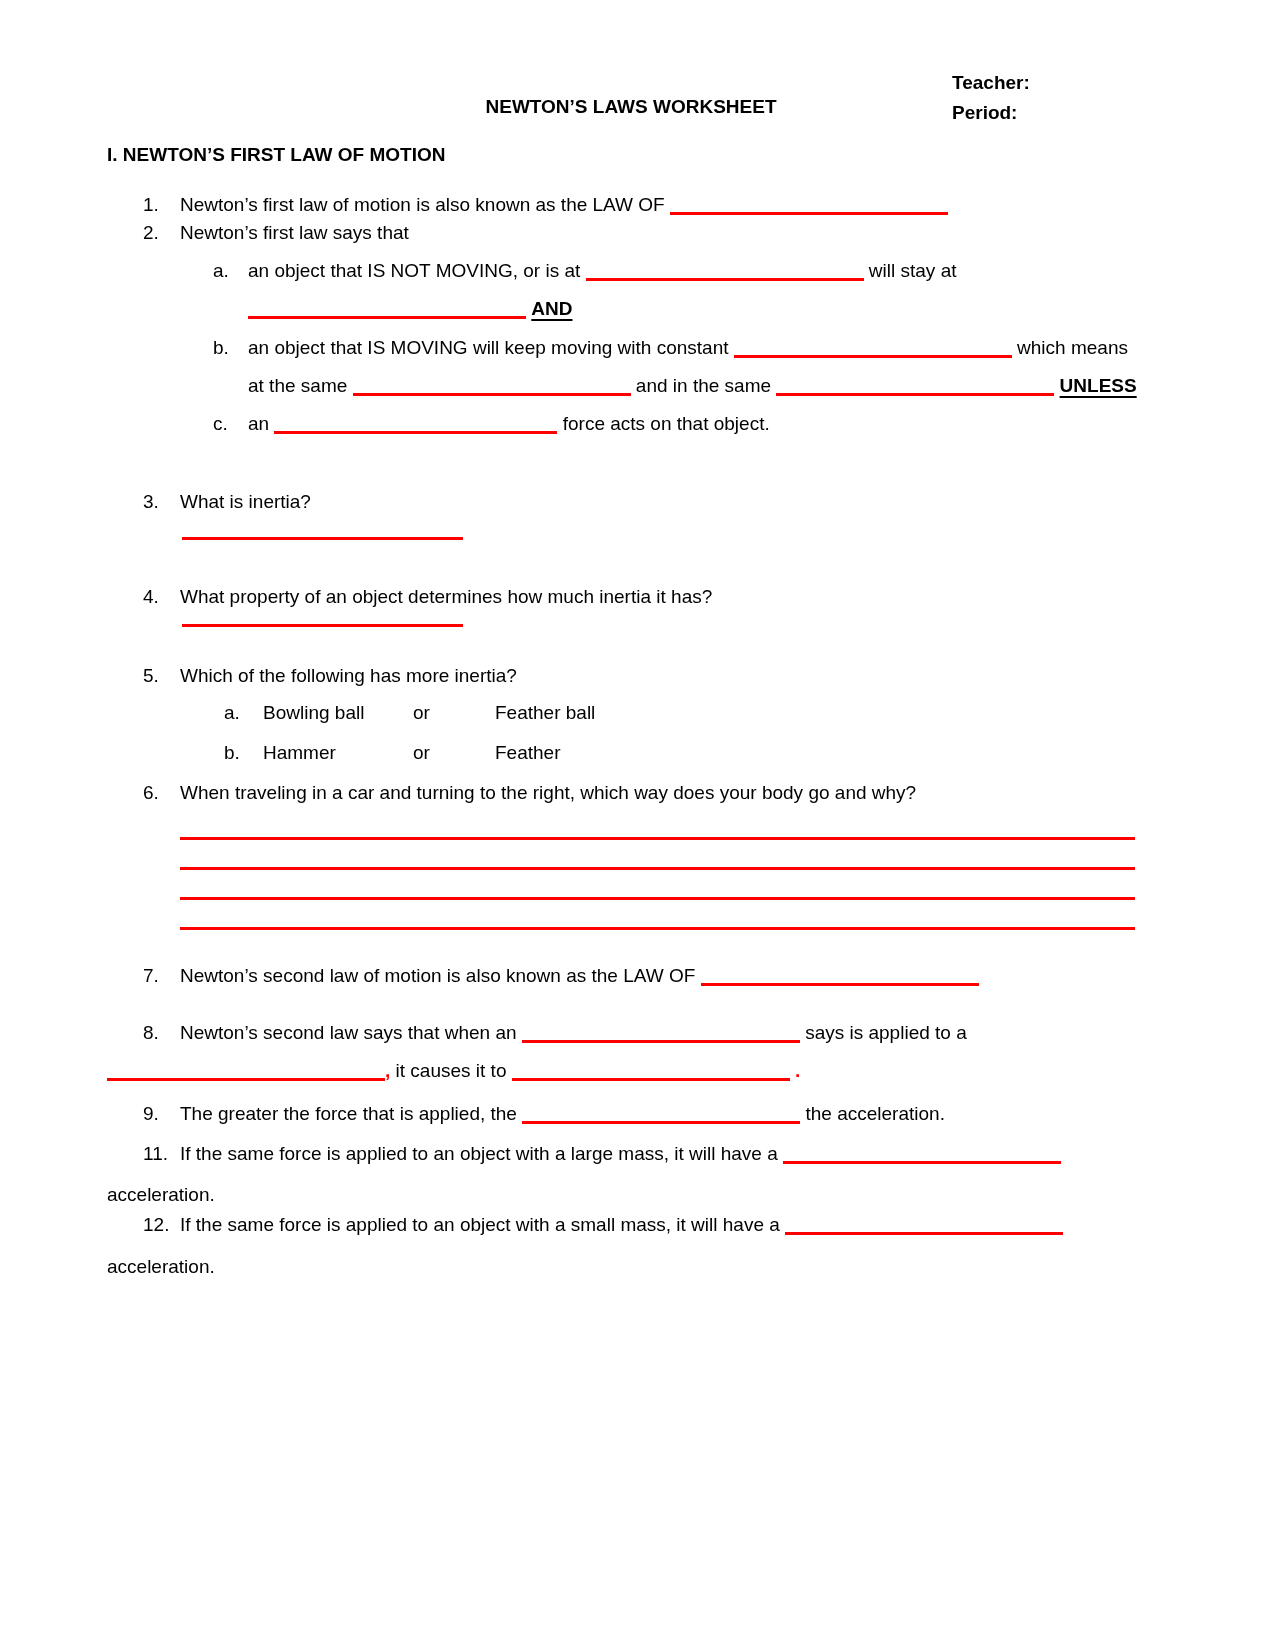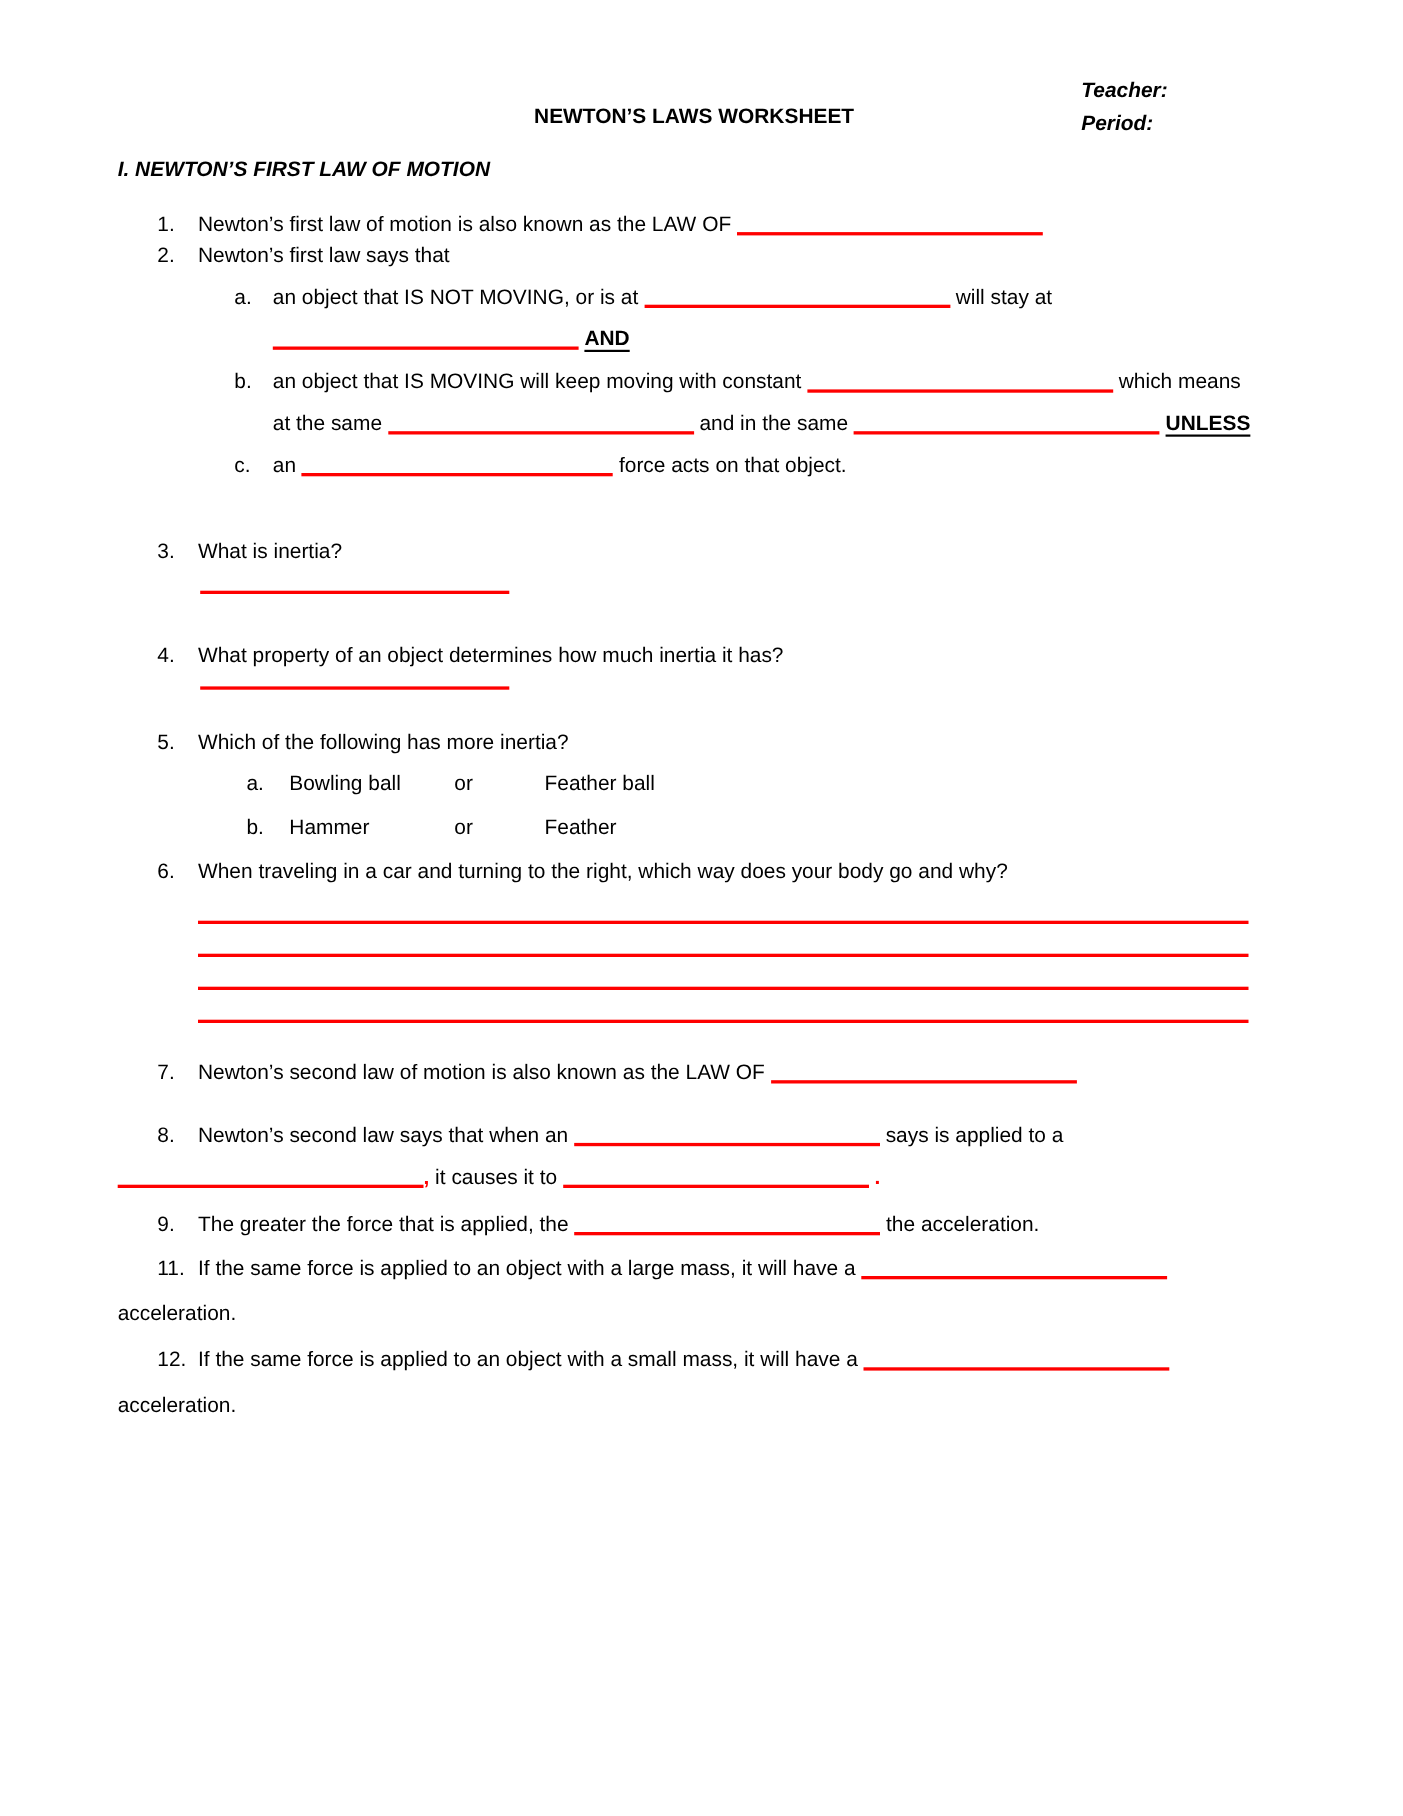--- a/index.html
+++ b/index.html
@@ -5,25 +5,25 @@
   * { box-sizing: border-box; }
   html, body { margin: 0; padding: 0; }
   body {
     width: 1275px; height: 1651px; background: #ffffff;
     font-family: "Liberation Sans", sans-serif;
     font-size: 19px; color: var(--text, #000000);
   }
   .page { width: 1275px; height: 1651px; padding: 68px 120px 40px 107px; overflow: hidden; }
 
   .hdr { position: relative; font-weight: 700; line-height: 30px; }
-  .hdr-right { position: absolute; left: 876px; top: 0; font-style: italic; }
+  .hdr-right { position: absolute; left: 845px; top: 0; }
 
   .title { text-align: center; font-weight: 700; margin-top: 26px; line-height: 26px; }
   .sec { font-weight: 700; line-height: 26px; }
-  #sec1 { margin-top: 22px; font-style: italic; }
+  #sec1 { margin-top: 22px; }
   #sec2 { margin-top: 58px; }
 
   .q { display: flex; line-height: 26px; margin-left: 36px; }
   .q .num { width: 37px; flex: none; }
   .q .qbody { flex: 1; white-space: nowrap; }
 
   .sub { display: flex; line-height: 26px; margin-left: 106px; }
   .sub .letter { width: 35px; flex: none; }
   .sub .sbody { flex: 1; white-space: nowrap; }
   .subcont { margin-left: 141px; line-height: 26px; white-space: nowrap; }
@@ -53,21 +53,21 @@
   #q2b { margin-top: 13px; } #q2b2 { margin-top: 12px; } #q2c { margin-top: 12px; }
   #q3 { margin-top: 52px; } #q3line { margin-top: 22px; }
   #q4 { margin-top: 44px; } #q4line { margin-top: 14px; }
   #q5 { margin-top: 36px; } #q5a { margin-top: 11px; } #q5b { margin-top: 14px; }
   #q6 { margin-top: 14px; }
   #q6l1 { margin-top: 31px; } #q6l2, #q6l3, #q6l4 { margin-top: 27px; }
   #q7 { margin-top: 33px; }
   #q8 { margin-top: 31px; } #q8l2 { margin-top: 12px; }
   #q9 { margin-top: 17px; } #q10 { margin-top: 13px; }
   #q11 { margin-top: 14px; } #q11l2 { margin-top: 15px; }
-  #q12 { margin-top: 16px; } #q12l2 { margin-top: 16px; }
+  #q12 { margin-top: 4px; } #q12l2 { margin-top: 16px; }
 </style>
 </head>
 <body>
 
 <div class="page">
 
   <div class="hdr">
     <div class="hdr-left">
     </div>
     <div class="hdr-right">

